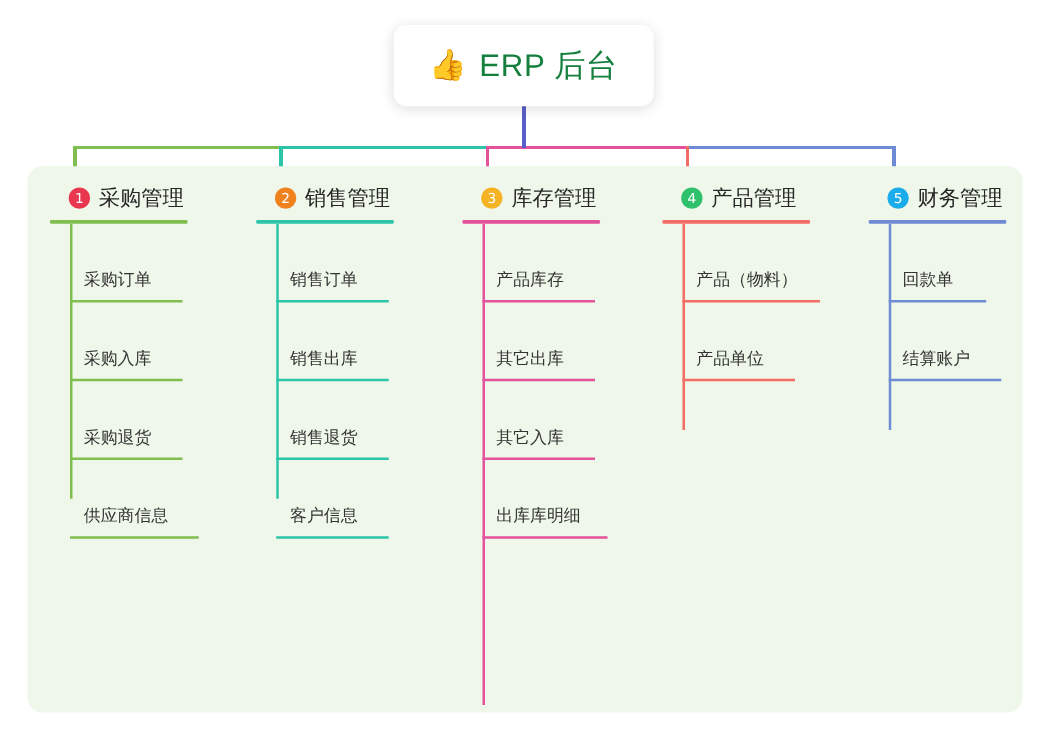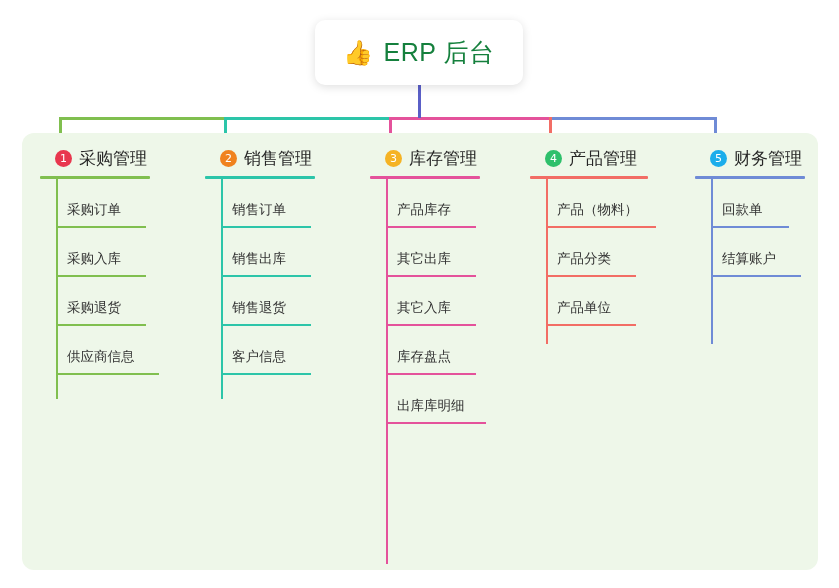--- a/index.html
+++ b/index.html
@@ -109,21 +109,21 @@
     box-sizing: border-box;
   }
   .spine {
     position: absolute;
     left: 16px;
     top: 0;
     width: 2px;
   }
   .leaf {
     position: relative;
-    height: 49px;
+    height: 63px;
     box-sizing: border-box;
   }
   .leaf-label {
     position: absolute;
     left: 11px;
     bottom: 9px;
     font-size: 13.5px;
     color: #333333;
     white-space: nowrap;
   }
@@ -229,46 +229,38 @@
           </div>
           <div class="leaf">
             <span class="leaf-label">其它出库</span>
             <div class="leaf-rule" style="width: 90px; background: rgb(228, 82, 155);"></div>
           </div>
           <div class="leaf">
             <span class="leaf-label">其它入库</span>
             <div class="leaf-rule" style="width: 90px; background: rgb(228, 82, 155);"></div>
           </div>
           <div class="leaf">
-            <span class="leaf-label">库存盘点</span>
-            <div class="leaf-rule" style="width: 90px; background: rgb(228, 82, 155);"></div>
-          </div>
-          <div class="leaf">
             <span class="leaf-label">出库库明细</span>
             <div class="leaf-rule" style="width: 100px; background: rgb(228, 82, 155);"></div>
           </div>
         </div>
       </div>
       <div class="column" style="left: 530px;">
         <div class="col-head">
           <span class="badge" style="background: rgb(46, 192, 107);">4</span>
           <span class="col-title">产品管理</span>
         </div>
         <div class="head-rule" style="width: 118px; background: rgb(242, 109, 101);"></div>
         <div class="leaf-list">
           <div class="spine" style="background: rgb(242, 109, 101); height: 165px;"></div>
           <div class="leaf">
             <span class="leaf-label">产品（物料）</span>
             <div class="leaf-rule" style="width: 110px; background: rgb(242, 109, 101);"></div>
           </div>
           <div class="leaf">
-            <span class="leaf-label">产品分类</span>
-            <div class="leaf-rule" style="width: 90px; background: rgb(242, 109, 101);"></div>
-          </div>
-          <div class="leaf">
             <span class="leaf-label">产品单位</span>
             <div class="leaf-rule" style="width: 90px; background: rgb(242, 109, 101);"></div>
           </div>
         </div>
       </div>
       <div class="column" style="left: 695px;">
         <div class="col-head">
           <span class="badge" style="background: rgb(27, 173, 235);">5</span>
           <span class="col-title">财务管理</span>
         </div>

